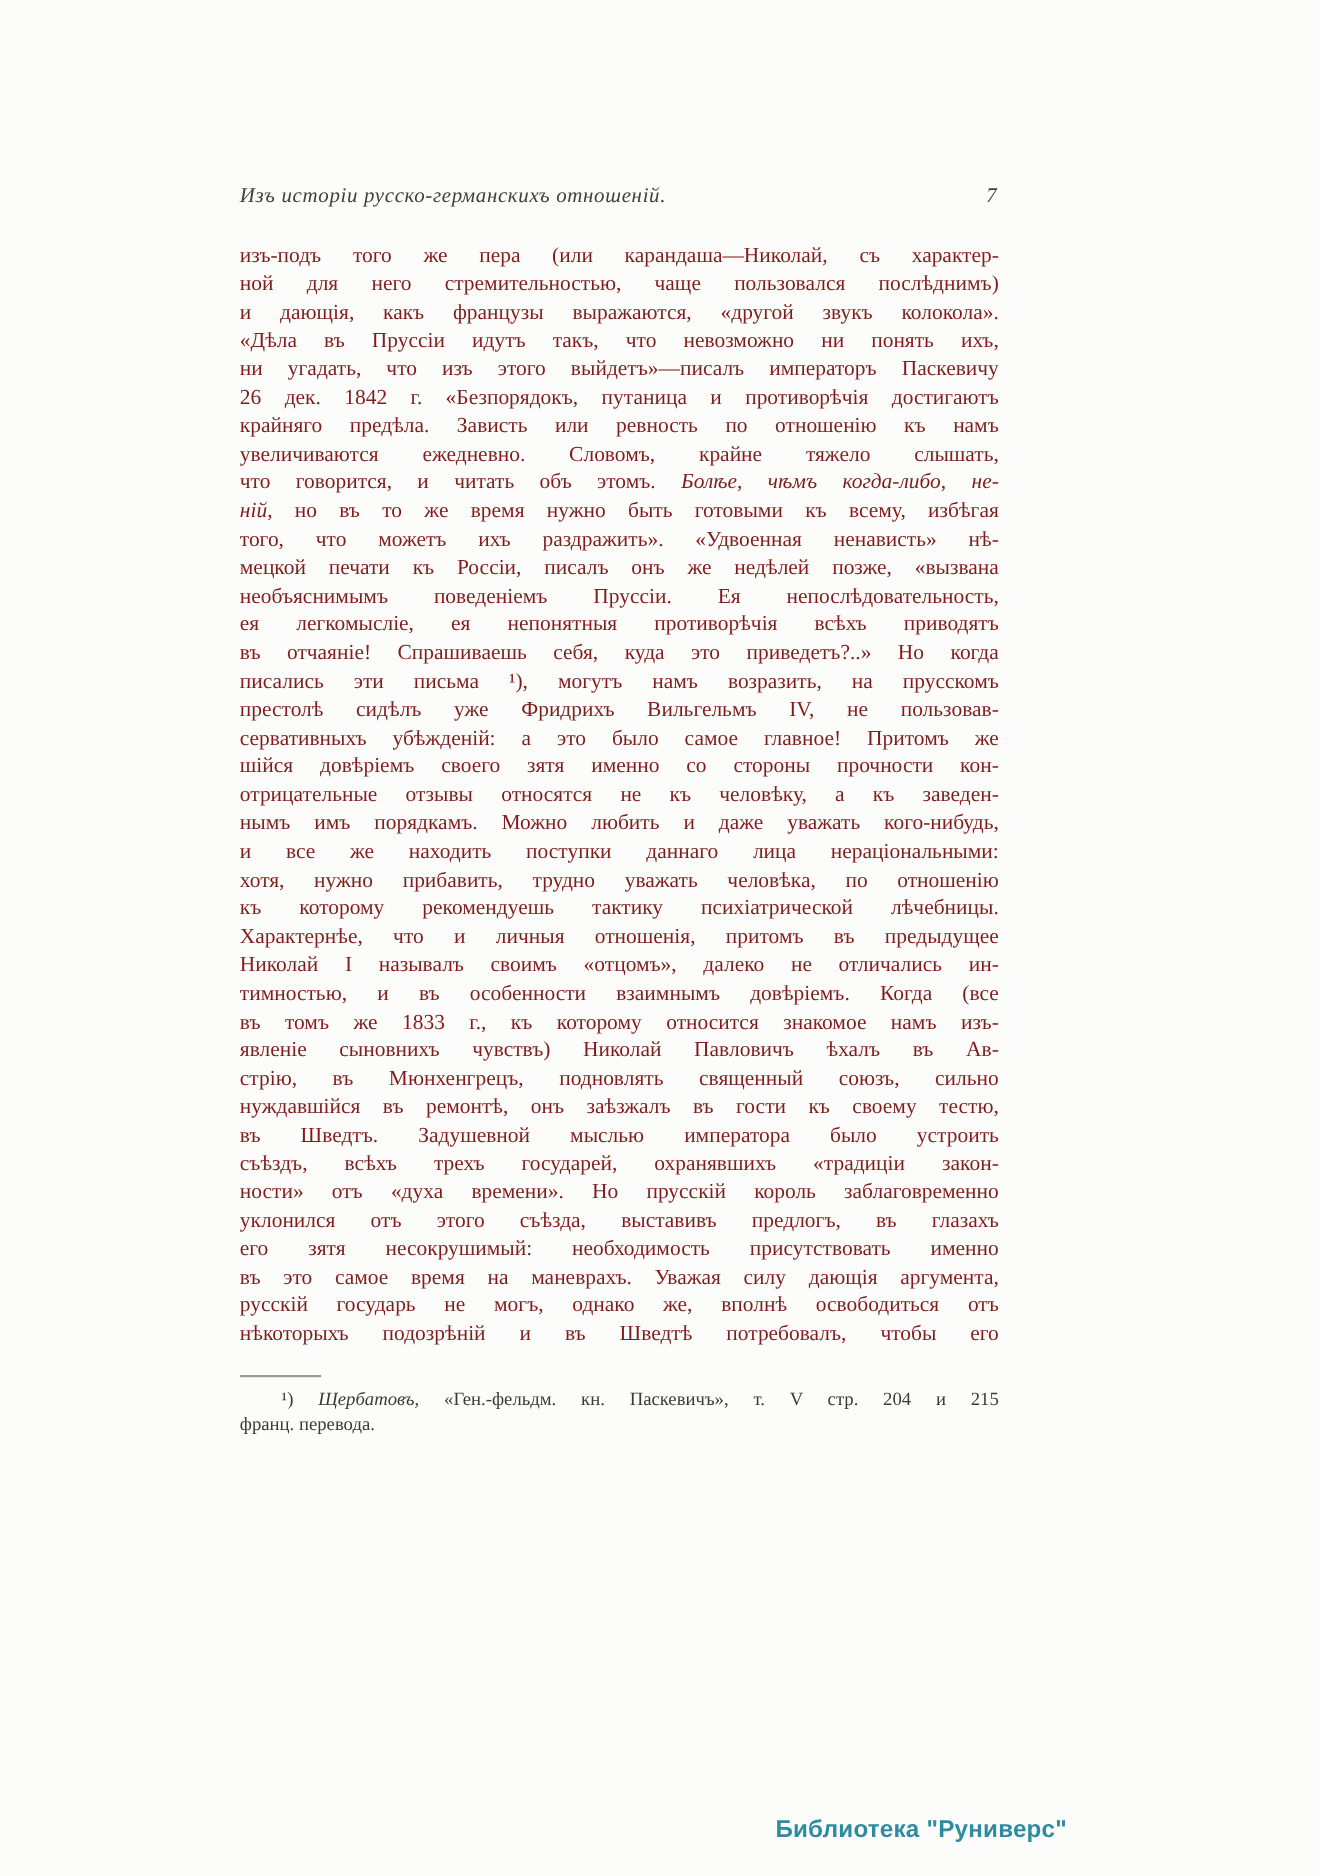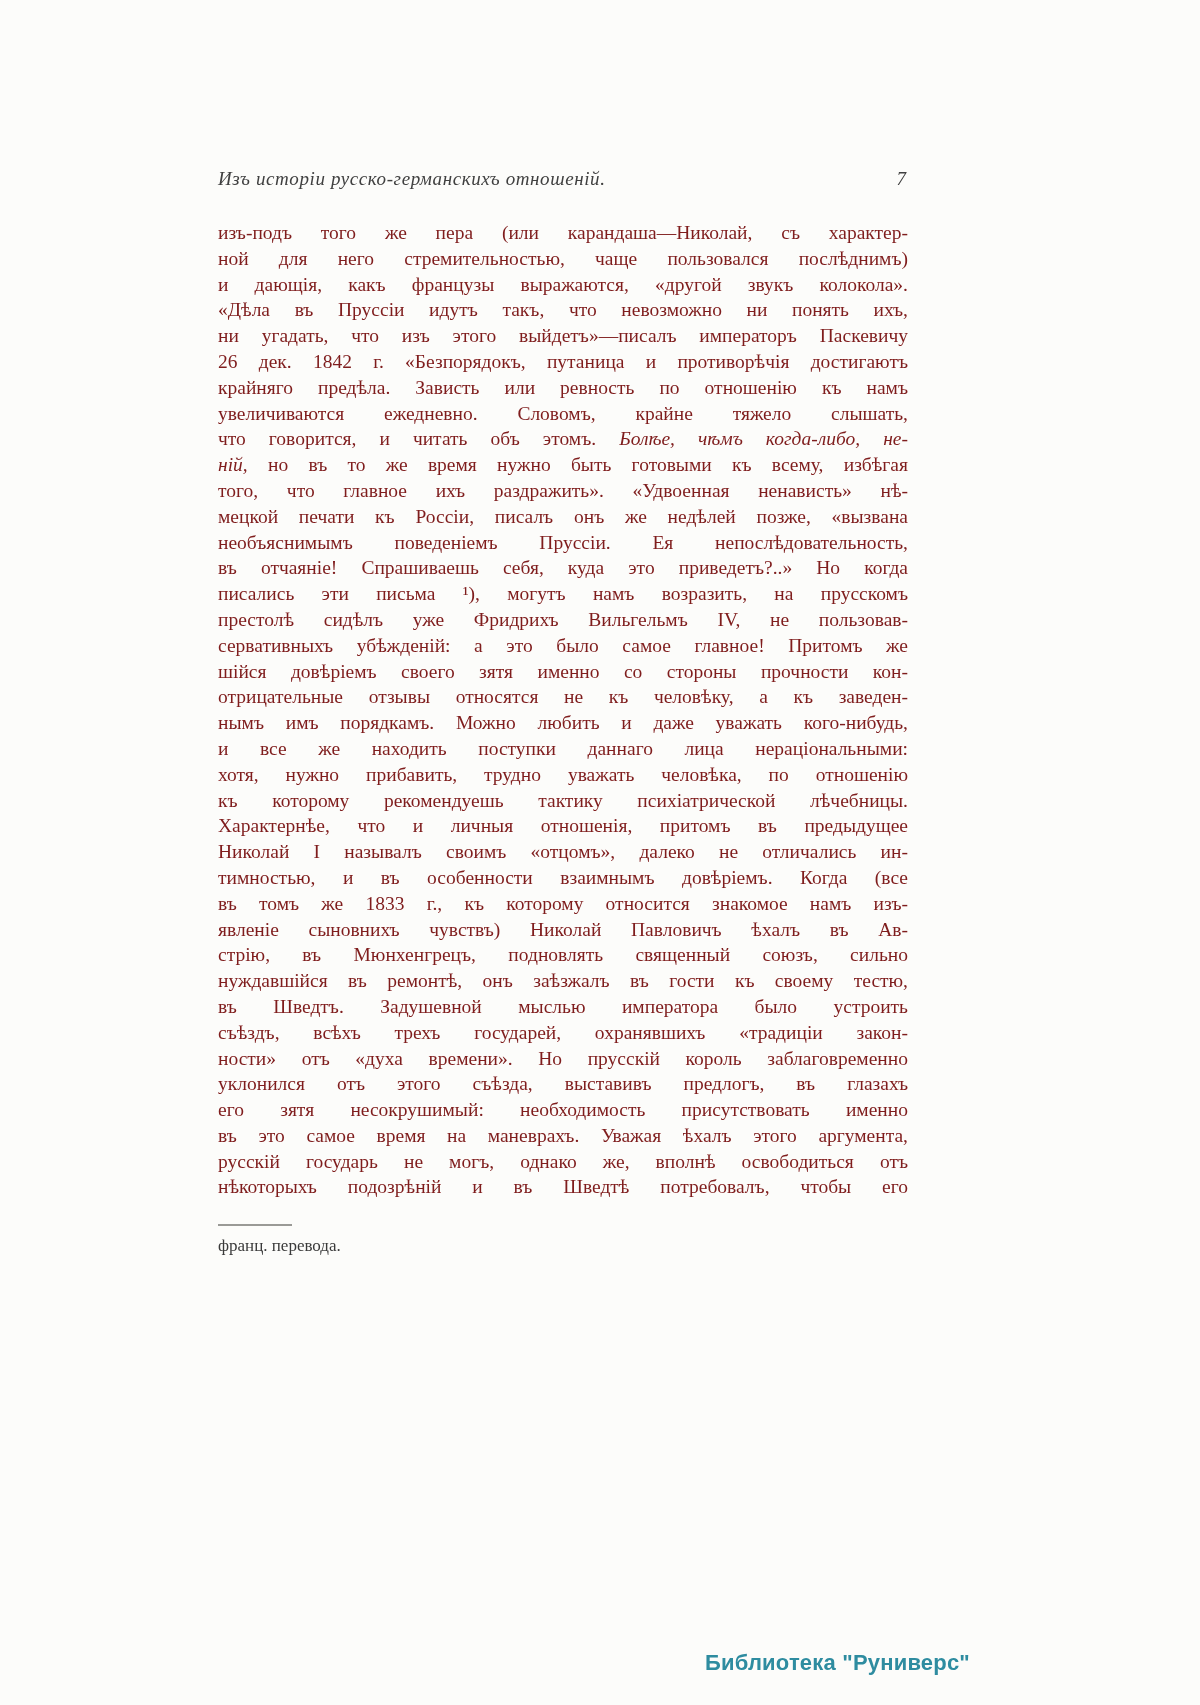--- a/index.html
+++ b/index.html
@@ -90,23 +90,24 @@
       <div class="line"><span>изъ-подъ того же пера (или карандаша—Николай, съ характер-</span></div>
       <div class="line"><span>ной для него стремительностью, чаще пользовался послѣднимъ)</span></div>
       <div class="line"><span>и дающія, какъ французы выражаются, «другой звукъ колокола».</span></div>
       <div class="line"><span>«Дѣла въ Пруссіи идутъ такъ, что невозможно ни понять ихъ,</span></div>
       <div class="line"><span>ни угадать, что изъ этого выйдетъ»—писалъ императоръ Паскевичу</span></div>
       <div class="line"><span>26 дек. 1842 г. «Безпорядокъ, путаница и противорѣчія достигаютъ</span></div>
       <div class="line"><span>крайняго предѣла. Зависть или ревность по отношенію къ намъ</span></div>
       <div class="line"><span>увеличиваются ежедневно. Словомъ, крайне тяжело слышать,</span></div>
       <div class="line"><span>что говорится, и читать объ этомъ. </span><span class="it">Болѣе, чѣмъ когда-либо, не-</span></div>
       <div class="line"><span class="it">ній,</span><span> но въ то же время нужно быть готовыми къ всему, избѣгая</span></div>
-      <div class="line"><span>того, что главное ихъ раздражить». «Удвоенная ненависть» нѣ-</span></div>
+      <div class="line"><span>того, что можетъ ихъ раздражить». «Удвоенная ненависть» нѣ-</span></div>
       <div class="line"><span>мецкой печати къ Россіи, писалъ онъ же недѣлей позже, «вызвана</span></div>
       <div class="line"><span>необъяснимымъ поведеніемъ Пруссіи. Ея непослѣдовательность,</span></div>
+      <div class="line"><span>ея легкомысліе, ея непонятныя противорѣчія всѣхъ приводятъ</span></div>
       <div class="line"><span>въ отчаяніе! Спрашиваешь себя, куда это приведетъ?..» Но когда</span></div>
       <div class="line"><span>писались эти письма ¹), могутъ намъ возразить, на прусскомъ</span></div>
       <div class="line"><span>престолѣ сидѣлъ уже Фридрихъ Вильгельмъ IV, не пользовав-</span></div>
       <div class="line"><span>сервативныхъ убѣжденій: а это было самое главное! Притомъ же</span></div>
       <div class="line"><span>шійся довѣріемъ своего зятя именно со стороны прочности кон-</span></div>
       <div class="line"><span>отрицательные отзывы относятся не къ человѣку, а къ заведен-</span></div>
       <div class="line"><span>нымъ имъ порядкамъ. Можно любить и даже уважать кого-нибудь,</span></div>
       <div class="line"><span>и все же находить поступки даннаго лица нераціональными:</span></div>
       <div class="line"><span>хотя, нужно прибавить, трудно уважать человѣка, по отношенію</span></div>
       <div class="line"><span>къ которому рекомендуешь тактику психіатрической лѣчебницы.</span></div>
@@ -115,26 +116,27 @@
       <div class="line"><span>тимностью, и въ особенности взаимнымъ довѣріемъ. Когда (все</span></div>
       <div class="line"><span>въ томъ же 1833 г., къ которому относится знакомое намъ изъ-</span></div>
       <div class="line"><span>явленіе сыновнихъ чувствъ) Николай Павловичъ ѣхалъ въ Ав-</span></div>
       <div class="line"><span>стрію, въ Мюнхенгрецъ, подновлять священный союзъ, сильно</span></div>
       <div class="line"><span>нуждавшійся въ ремонтѣ, онъ заѣзжалъ въ гости къ своему тестю,</span></div>
       <div class="line"><span>въ Шведтъ. Задушевной мыслью императора было устроить</span></div>
       <div class="line"><span>съѣздъ, всѣхъ трехъ государей, охранявшихъ «традиціи закон-</span></div>
       <div class="line"><span>ности» отъ «духа времени». Но прусскій король заблаговременно</span></div>
       <div class="line"><span>уклонился отъ этого съѣзда, выставивъ предлогъ, въ глазахъ</span></div>
       <div class="line"><span>его зятя несокрушимый: необходимость присутствовать именно</span></div>
-      <div class="line"><span>въ это самое время на маневрахъ. Уважая ѣхалъ этого аргумента,</span></div>
+      <div class="line"><span>въ это самое время на маневрахъ. Уважая силу дающія аргумента,</span></div>
       <div class="line"><span>русскій государь не могъ, однако же, вполнѣ освободиться отъ</span></div>
       <div class="line"><span>нѣкоторыхъ подозрѣній и въ Шведтѣ потребовалъ, чтобы его</span></div>
     </div>
 
   <div class="footnote-rule"></div>
 
   <div class="footnote" id="footnote-lines">
+      <div class="line indent"><span>¹) </span><span class="it">Щербатовъ,</span><span> «Ген.-фельдм. кн. Паскевичъ», т. V стр. 204 и 215</span></div>
       <div class="line no-just"><span>франц. перевода.</span></div>
     </div>
 
 </div>
 
 <div class="watermark" style="color: rgb(46, 140, 160);">Библиотека "Руниверс"</div>
 
 </body></html>

